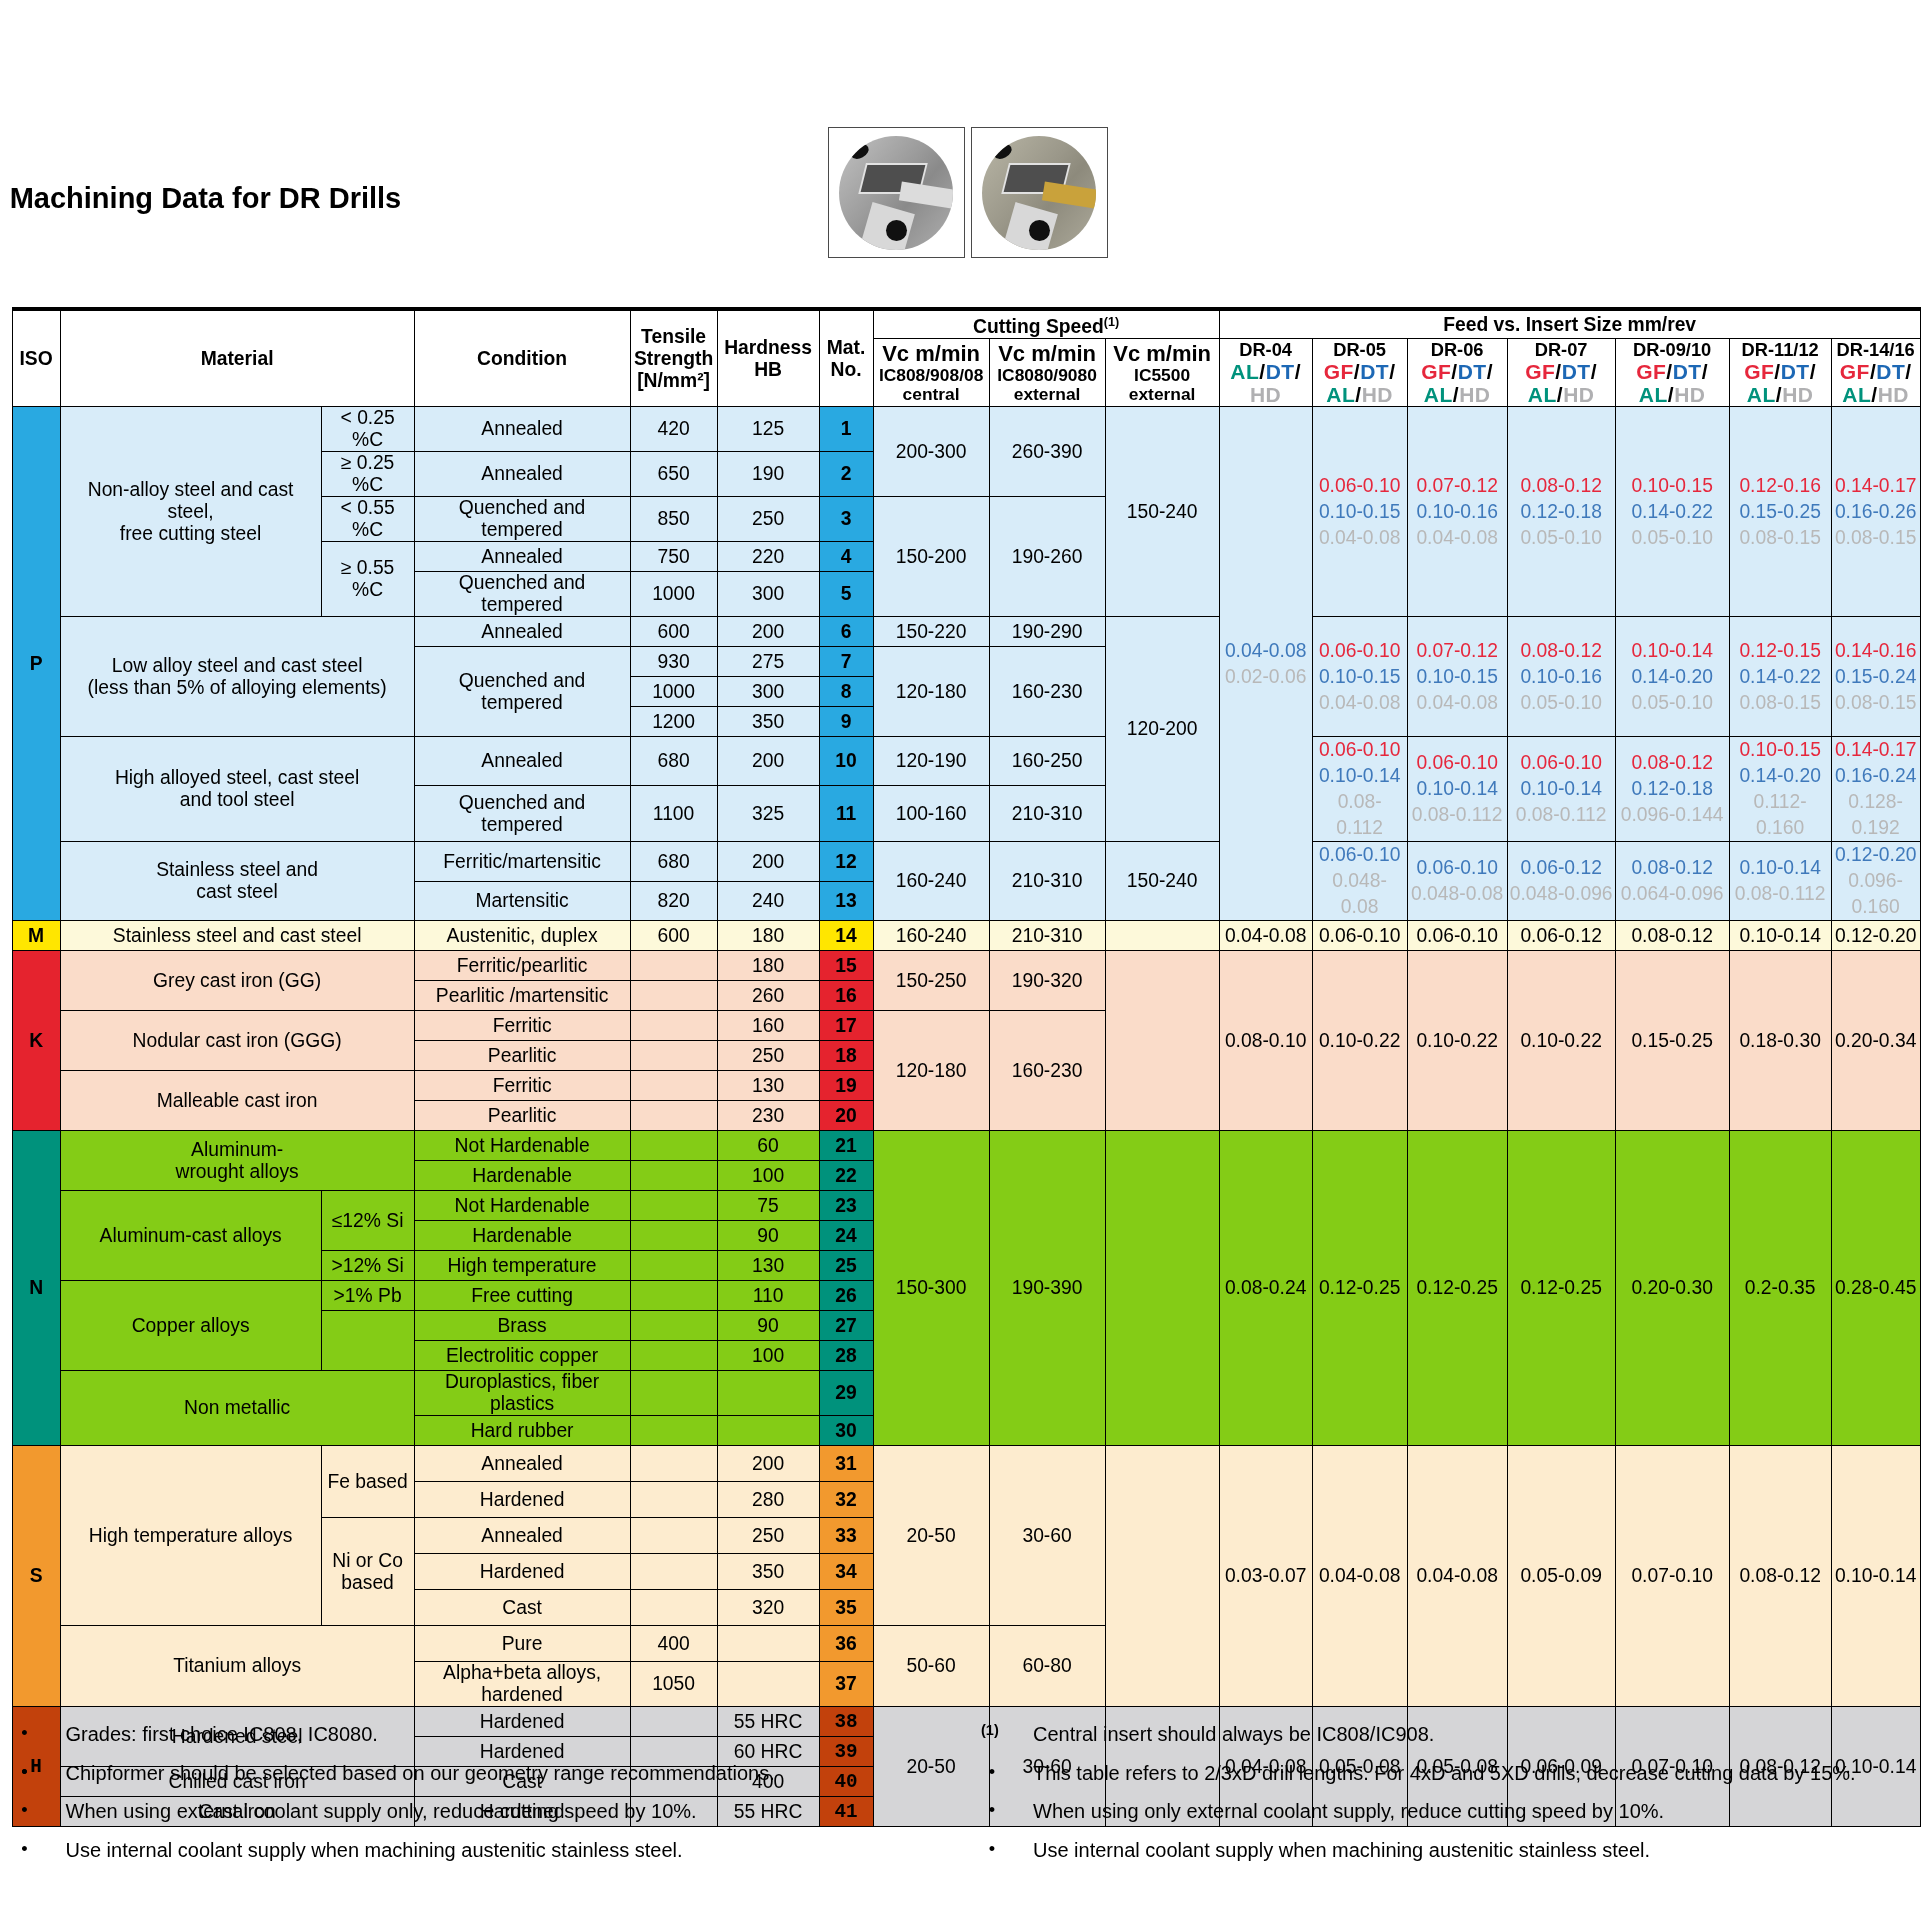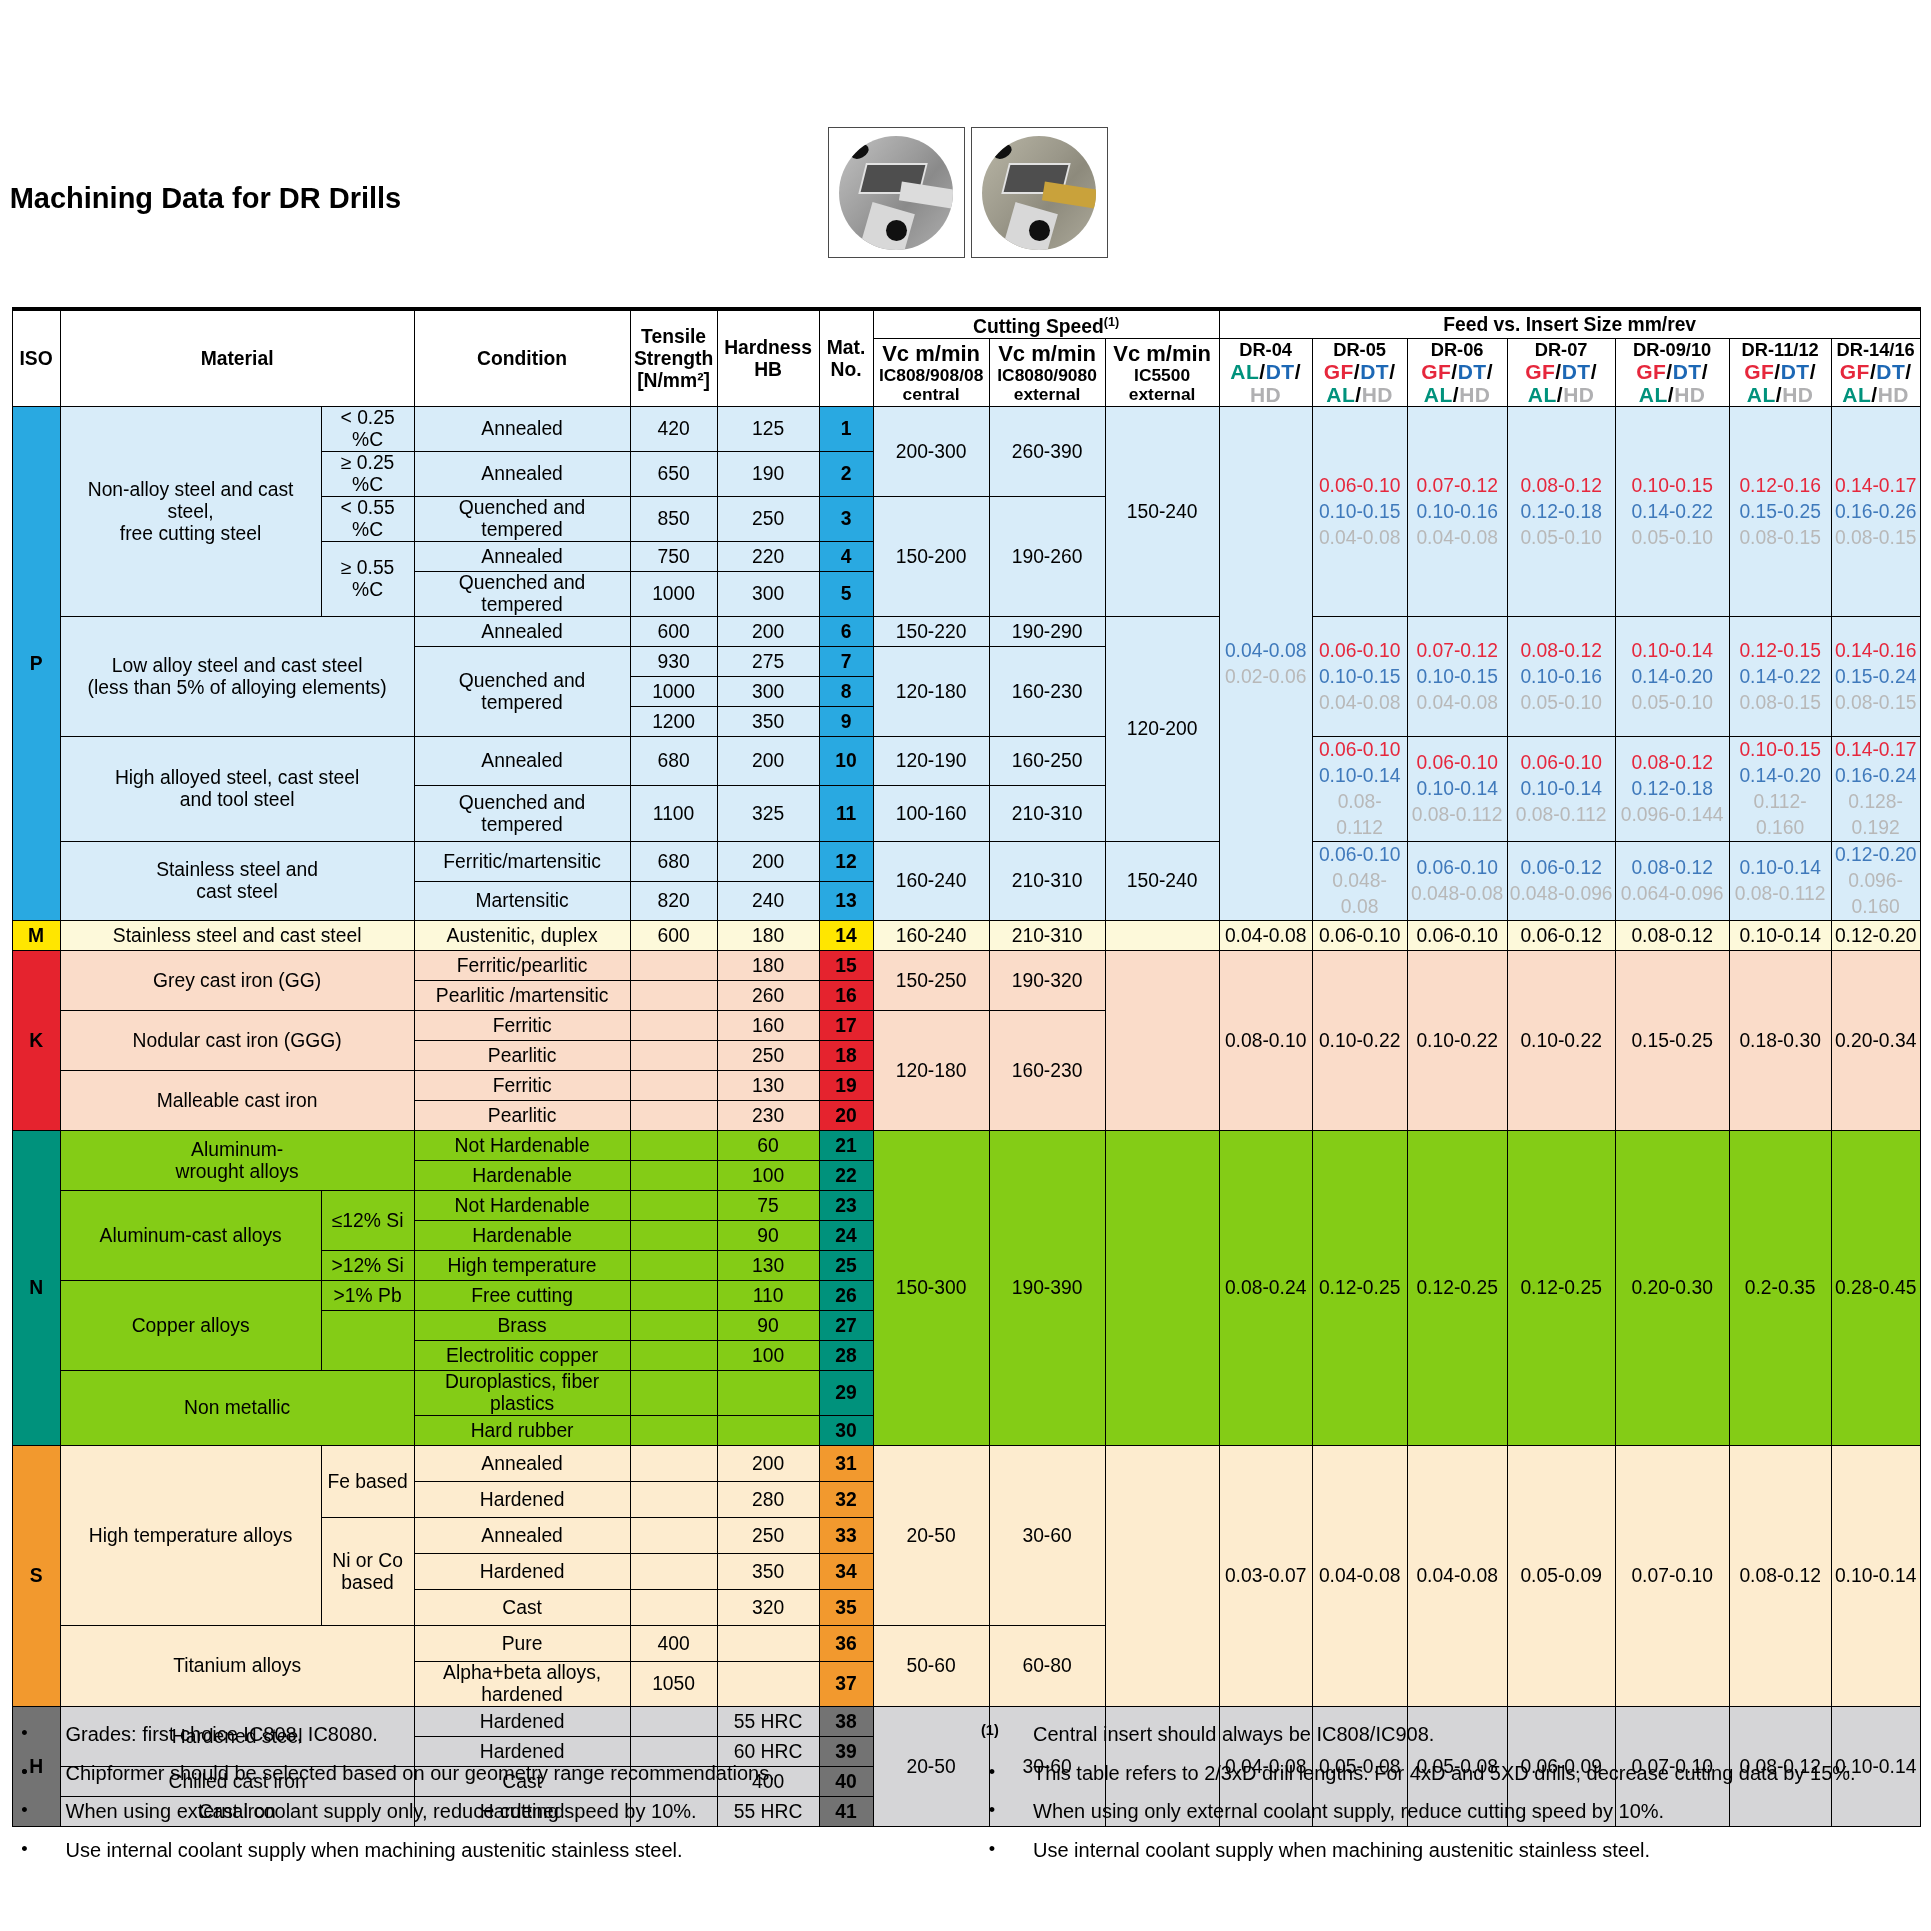--- a/index.html
+++ b/index.html
@@ -56,21 +56,21 @@
   tr.sec-h > td{background:#d5d5d7;}
 
   
   td.iso{font-weight:bold;font-size:24px;color:#fff;}
   td.no{font-weight:bold;font-size:20px;color:#fff;}
   td.iso.iso-p,td.no.no-p{background:#29a9e1;}
   td.iso.iso-m,td.no.no-m{background:#ffe600;color:#000;}
   td.iso.iso-k,td.no.no-k{background:#e5232e;margin-top:8px;}
   td.iso.iso-n,td.no.no-n{background:#00927c;}
   td.iso.iso-s,td.no.no-s{background:#f2992e;}
-  td.iso.iso-h,td.no.no-h{background:#737373;}
+  td.iso.iso-h,td.no.no-h{background:#c2410c;font-family:Liberation Mono, monospace;}
 
   td.mat{text-align:left;padding-left:21px;}
   td.spread{line-height:29px;}
   td.qual{text-align:right;padding-right:8.7px;}
   td.fs18{font-size:17.4px;}
   td.nolb{border-left-style:hidden;}
 
   .fl{font-size:19.3px;line-height:26px;}
   .v-red{color:#e6273c}.v-blue{color:#3f79bb}.v-teal{color:#009184}.v-gray{color:#b8b8b8}
 

